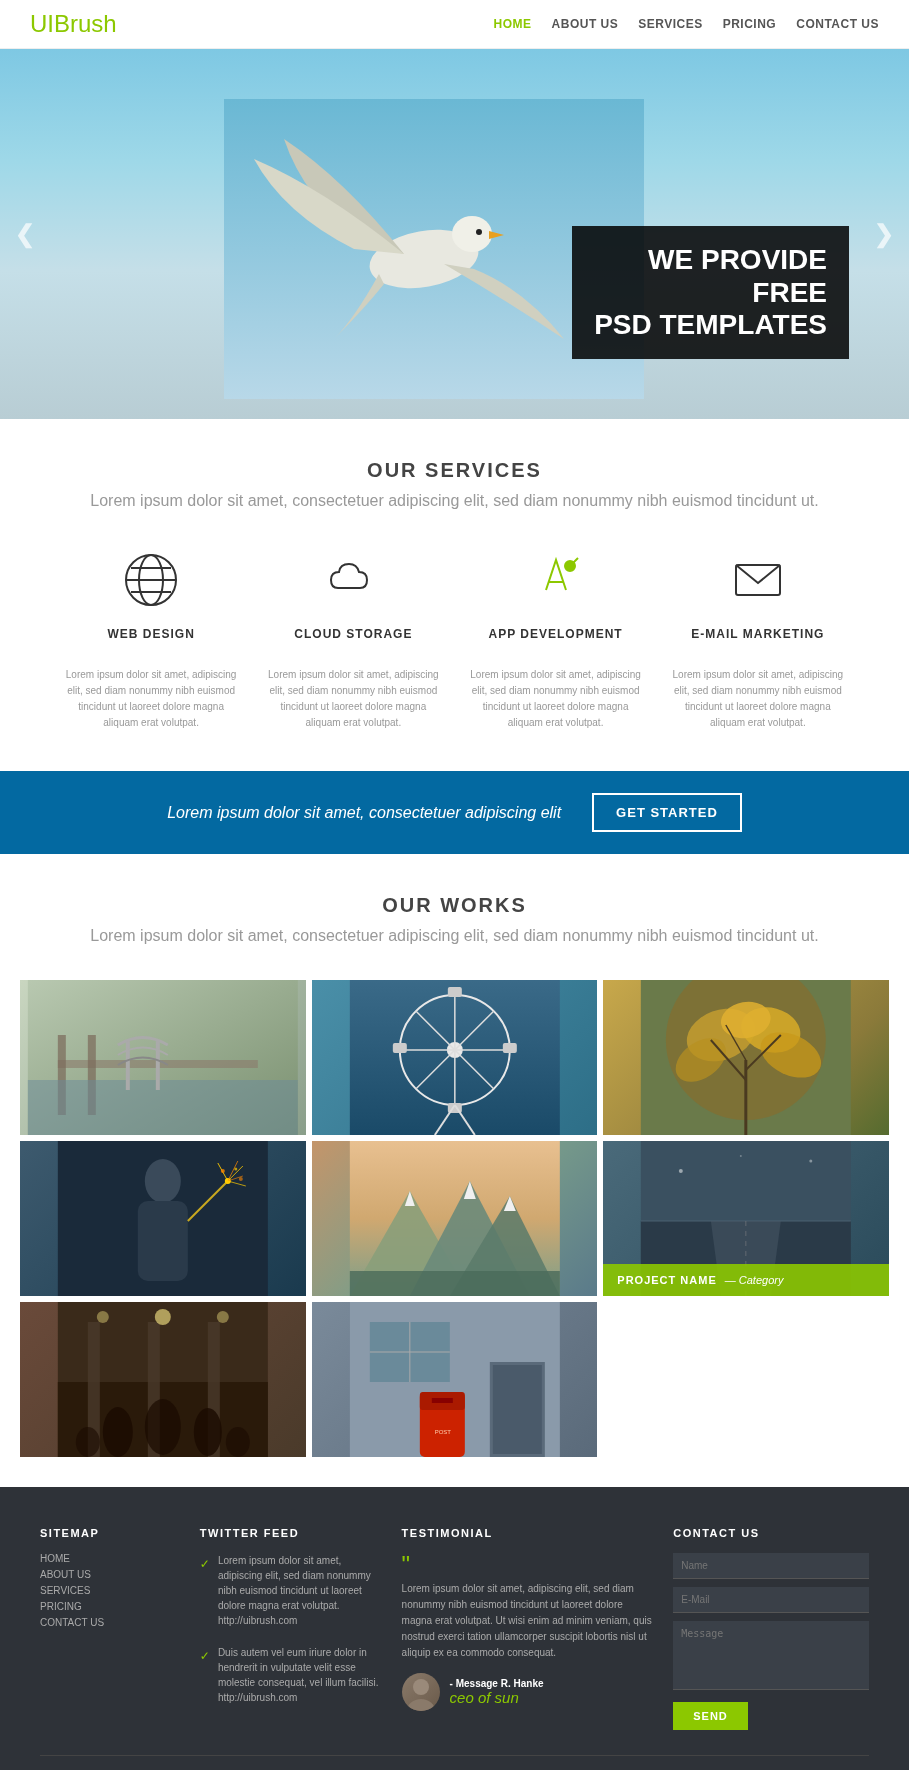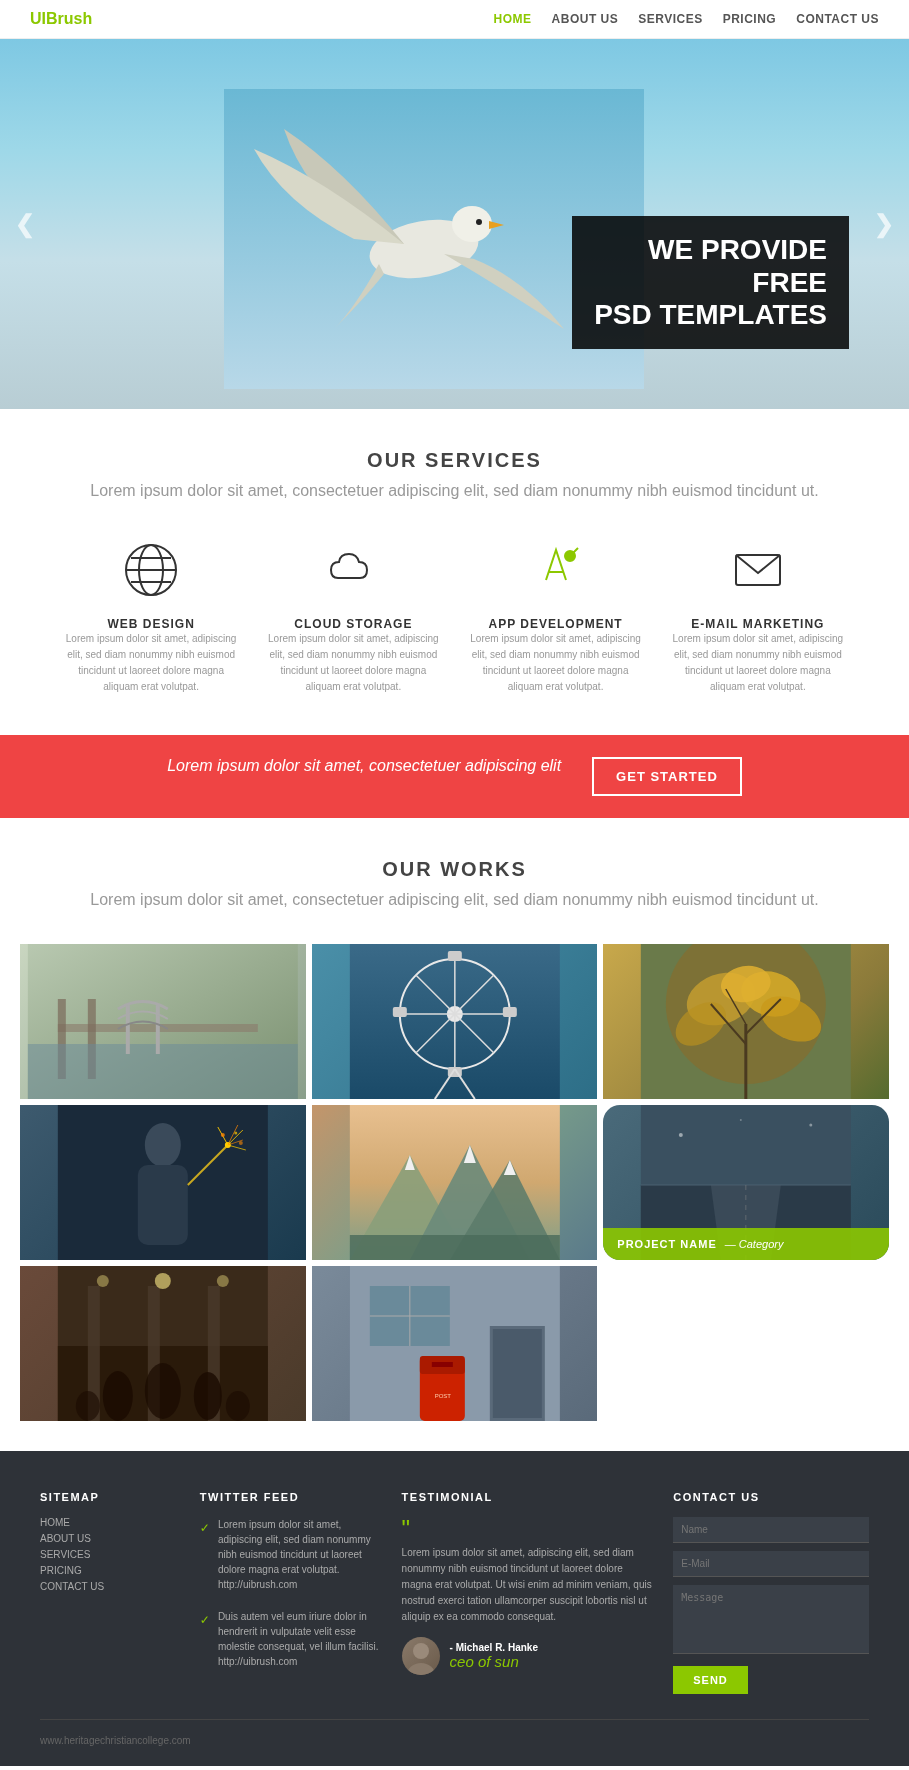--- a/index.html
+++ b/index.html
@@ -10,22 +10,22 @@
       display: flex;
       align-items: center;
       justify-content: space-between;
       padding: 10px 30px;
       background: #fff;
       border-bottom: 1px solid #eee;
       position: relative;
       z-index: 10;
     }
     .logo {
-      font-size: 16px;
-      font-weight: bold;
+      font-size: 24px;
+      font-weight: normal;
       color: #333;
     }
     .logo span { color: #8cc800; }
     nav { display: flex; gap: 20px; }
     nav a {
       text-decoration: none;
       font-size: 12px;
       font-weight: bold;
       color: #555;
       letter-spacing: 0.5px;
@@ -121,34 +121,34 @@
       align-items: center;
       justify-content: center;
     }
     .service-icon svg { width: 60px; height: 60px; }
     .service-title {
       font-size: 12px;
       font-weight: bold;
       color: #333;
       letter-spacing: 1px;
       text-transform: uppercase;
-      margin-bottom: 0;
+      margin-bottom: 26px;
     }
     .service-desc {
       font-size: 10px;
       color: #999;
       line-height: 1.6;
     }
 
     
     .cta-banner {
-      background: #ef4444;
+      background: #0369a1;
       padding: 22px 60px;
       display: flex;
-      align-items: flex-start;
+      align-items: center;
       justify-content: center;
       gap: 31px;
     }
     .cta-text {
       font-size: 16px;
       color: #fff;
     }
     .cta-text span { color: #fff; font-style: italic; }
     .cta-btn {
       border: 2px solid #fff;
@@ -182,21 +182,20 @@
     }
     
     .img-pool { background: linear-gradient(135deg, #c9d6c0 0%, #8a9e8a 100%); }
     .img-ferris { background: linear-gradient(135deg, #4a8fa8 0%, #2d6e87 100%); }
     .img-leaves { background: linear-gradient(135deg, #c8a84b 0%, #8b7a3a 70%, #556b2f 100%); }
     .img-sparkle { background: linear-gradient(135deg, #3d5a6e 0%, #1a3a4e 100%); }
     .img-mountain { background: linear-gradient(135deg, #c4956a 0%, #7a9e8a 50%, #5a7a8a 100%); }
     .img-highlight {
       background: linear-gradient(135deg, #4a6a7a 0%, #2a4a5a 100%);
       position: relative;
-      border-radius: 17px;
     }
     .img-metro { background: linear-gradient(135deg, #6a4a3a 0%, #4a3a2a 100%); }
     .img-postbox { background: linear-gradient(135deg, #7a8a9a 0%, #5a6a7a 100%); }
 
     .work-overlay {
       position: absolute;
       bottom: 0;
       left: 0;
       right: 0;
       background: rgba(140, 200, 0, 0.9);
@@ -668,21 +667,21 @@
       <div class="testimonial-quote">"</div>
       <p class="testimonial-text">Lorem ipsum dolor sit amet, adipiscing elit, sed diam nonummy nibh euismod tincidunt ut laoreet dolore magna erat volutpat. Ut wisi enim ad minim veniam, quis nostrud exerci tation ullamcorper suscipit lobortis nisl ut aliquip ex ea commodo consequat.</p>
       <div class="testimonial-author">
         <div class="author-avatar">
           <svg viewBox="0 0 38 38" width="38" height="38">
             <circle cx="19" cy="14" r="8" fill="#9a8a7a"></circle>
             <ellipse cx="19" cy="38" rx="14" ry="12" fill="#8a7a6a"></ellipse>
           </svg>
         </div>
         <div>
-          <div class="author-name">- Michael R. Hanke</div>
+          <div class="author-name">- Message R. Hanke</div>
           <div class="author-role">ceo of sun</div>
         </div>
       </div>
     </div>
 
     <div class="footer-col">
       <h4>CONTACT US</h4>
       <div class="contact-form">
         <input type="text" placeholder="Name" style="">
         <input type="email" placeholder="E-Mail" style="">

